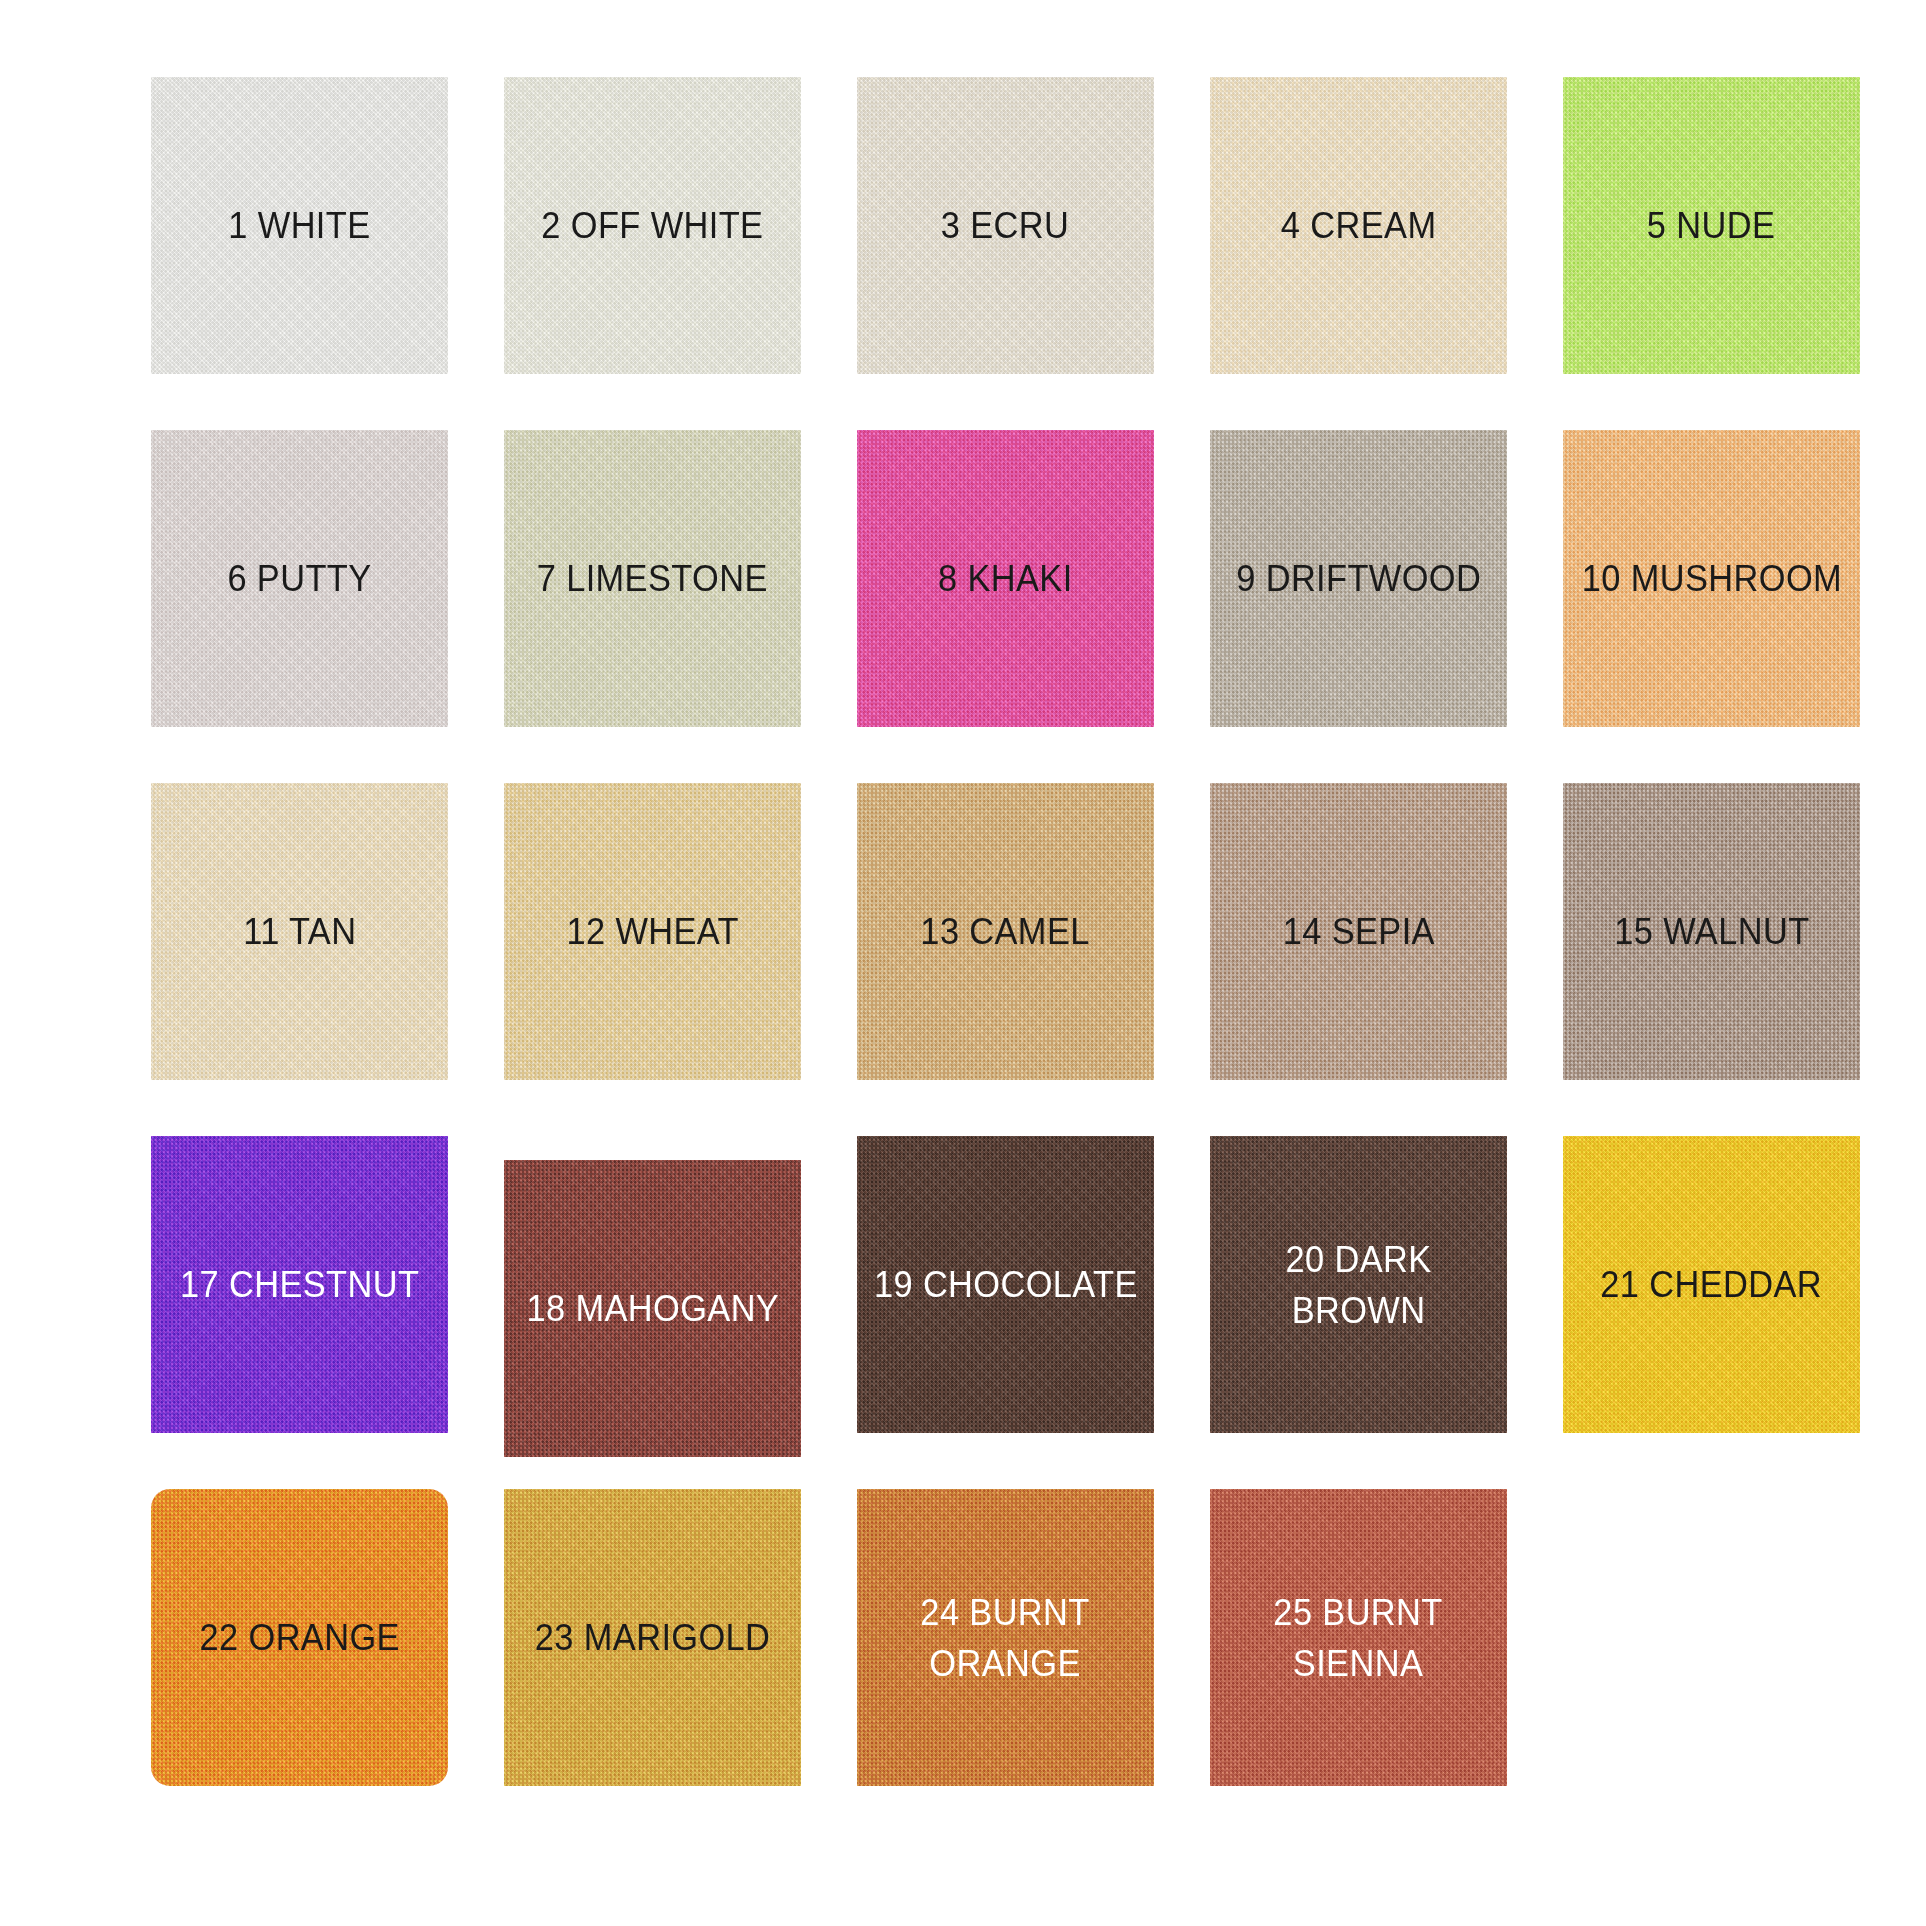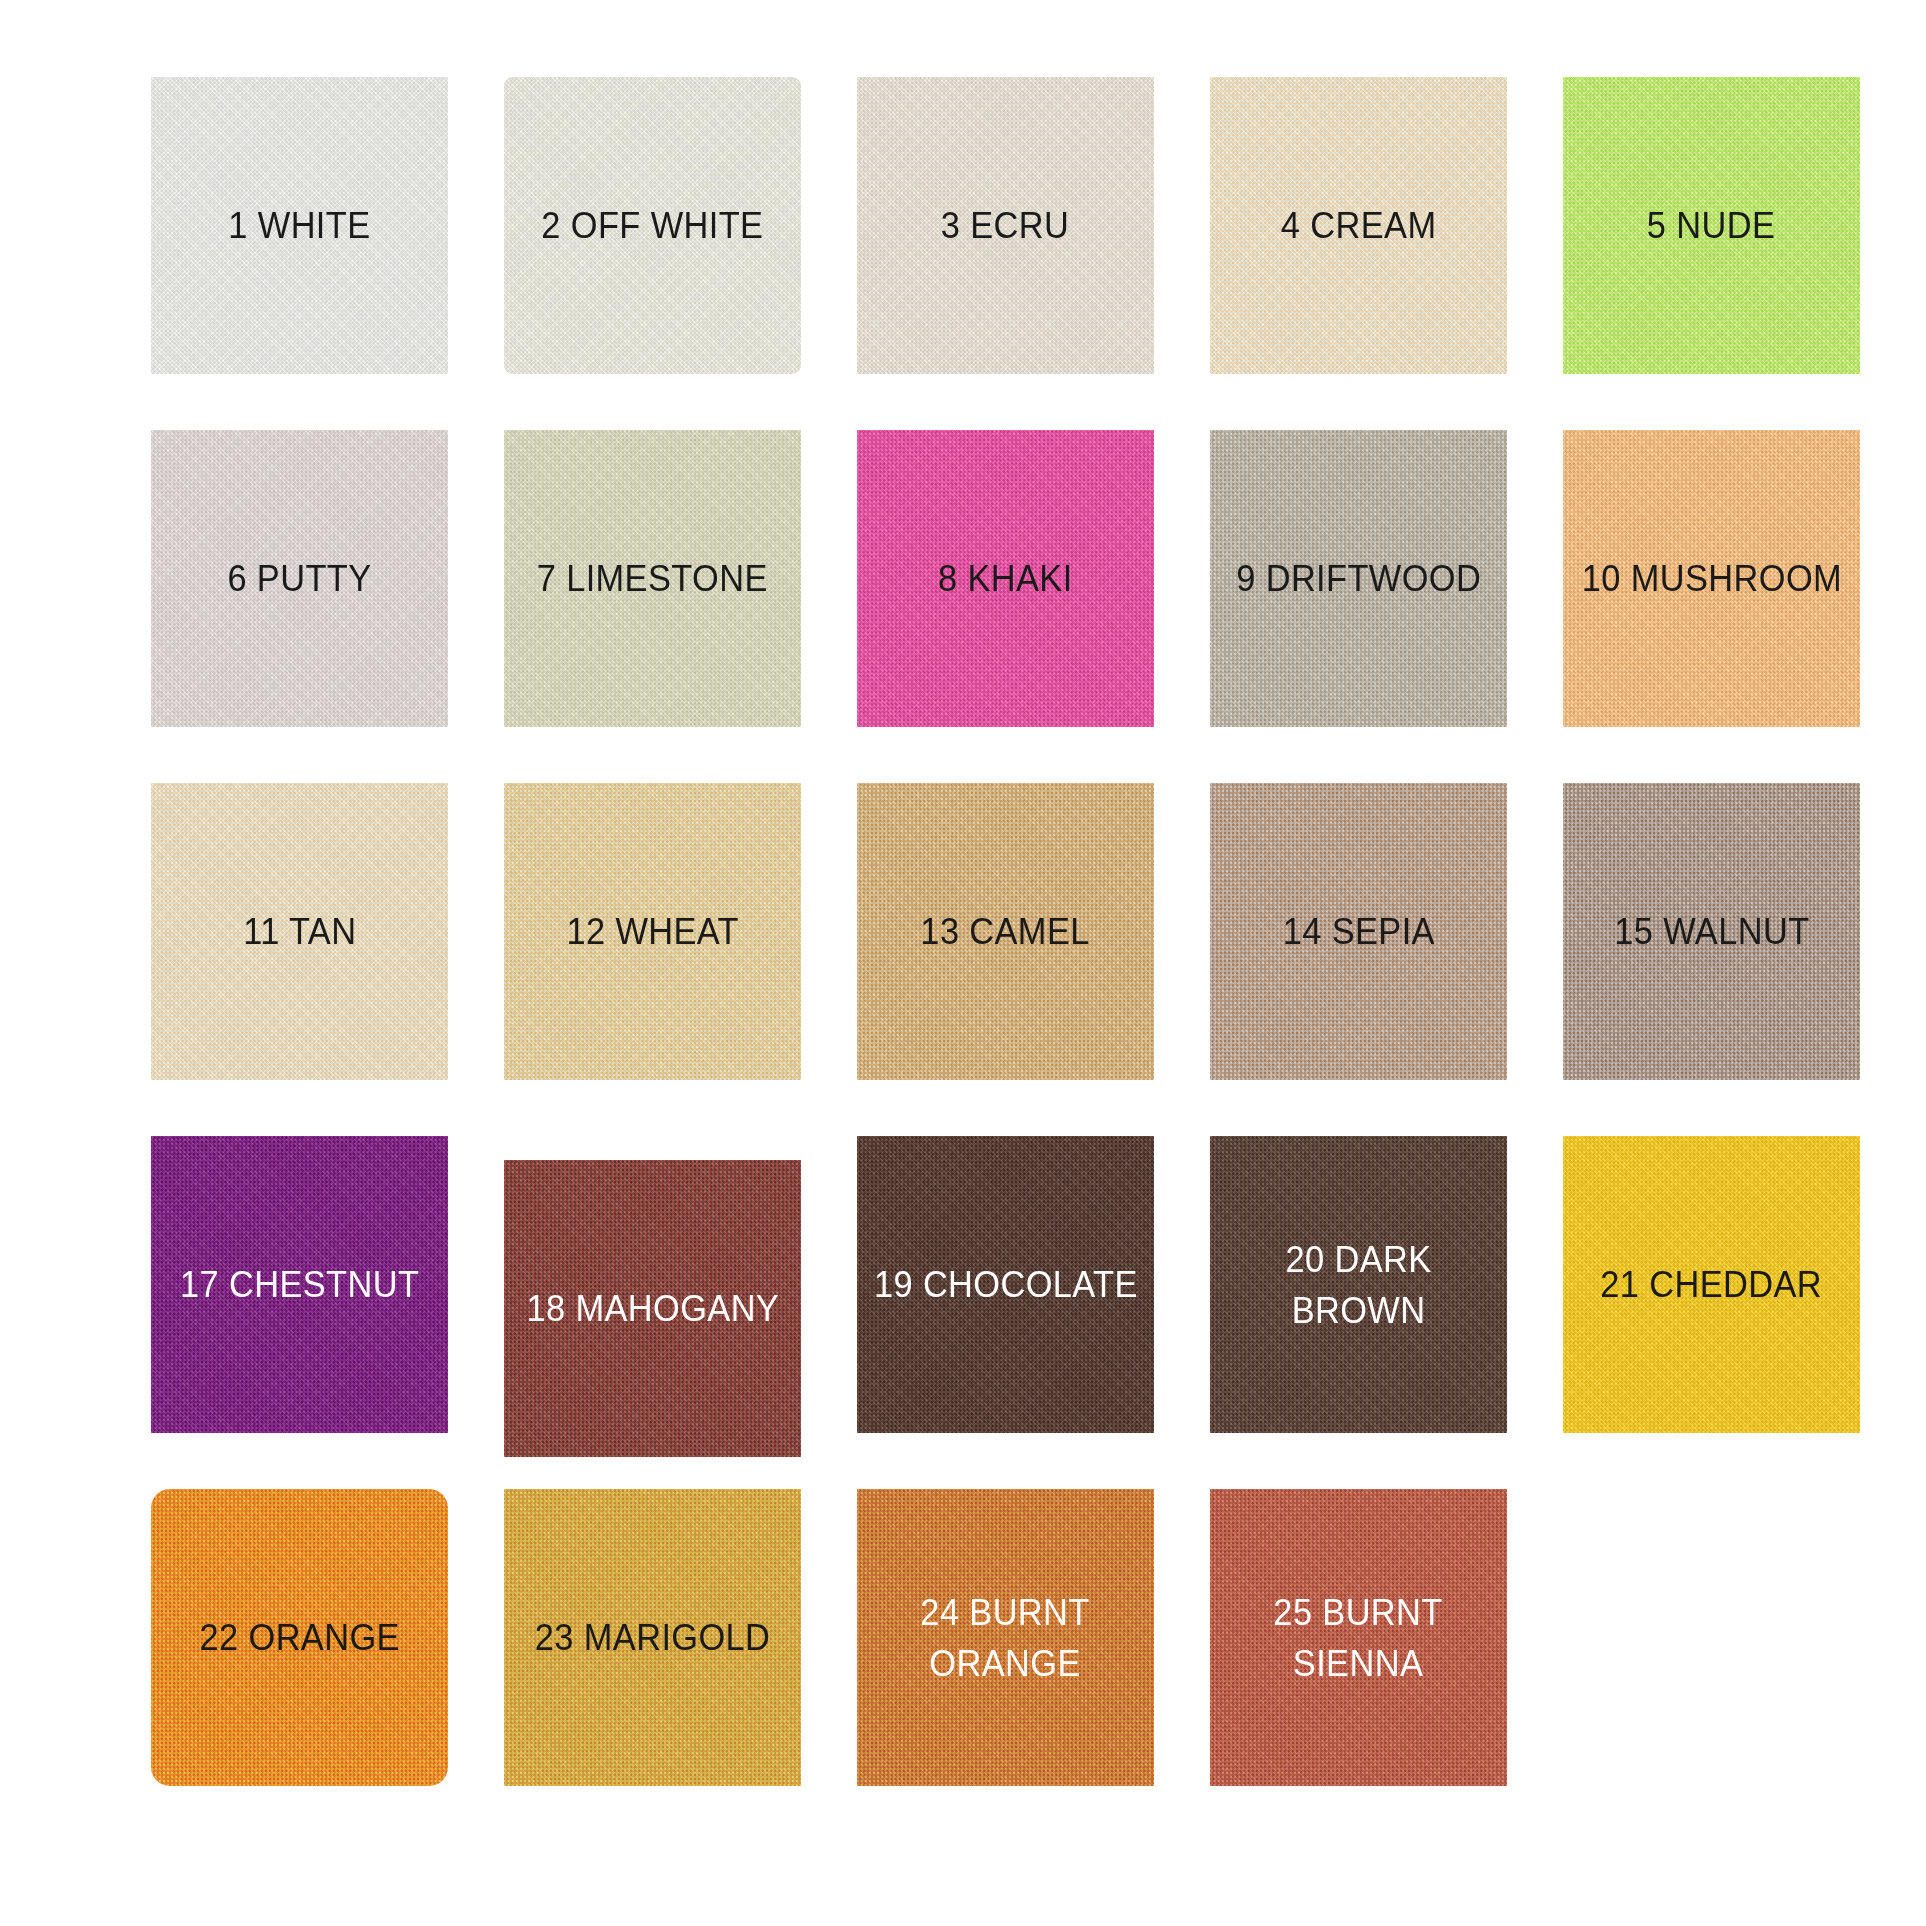--- a/index.html
+++ b/index.html
@@ -82,21 +82,21 @@
 </head>
 <body>
 
 <div id="board">
   <div class="grid">
       <div class="swatch" style="background-color: rgb(240, 240, 236);">
         <div class="weave"></div>
         <div class="grain"></div>
         <div class="label dark-text">1 WHITE</div>
       </div>
-      <div class="swatch" style="background-color: rgb(239, 239, 226); border-radius: 9px;">
+      <div class="swatch" style="background-color: rgb(239, 239, 226);">
         <div class="weave"></div>
         <div class="grain"></div>
         <div class="label dark-text">2 OFF WHITE</div>
       </div>
       <div class="swatch" style="background-color: rgb(237, 230, 214);">
         <div class="weave"></div>
         <div class="grain"></div>
         <div class="label dark-text">3 ECRU</div>
       </div>
       <div class="swatch" style="background-color: rgb(247, 230, 196);">
@@ -152,21 +152,21 @@
       <div class="swatch" style="background-color: rgb(186, 154, 130);">
         <div class="weave"></div>
         <div class="grain"></div>
         <div class="label dark-text">14 SEPIA</div>
       </div>
       <div class="swatch" style="background-color: rgb(169, 145, 128);">
         <div class="weave"></div>
         <div class="grain"></div>
         <div class="label dark-text">15 WALNUT</div>
       </div>
-      <div class="swatch" style="background-color: #701a75;">
+      <div class="swatch" style="background-color: #6d28d9;">
         <div class="weave"></div>
         <div class="grain"></div>
         <div class="label light-text">17 CHESTNUT</div>
       </div>
       <div class="swatch" style="background-color: rgb(122, 58, 51); margin-top: 24px;">
         <div class="weave"></div>
         <div class="grain"></div>
         <div class="label light-text">18 MAHOGANY</div>
       </div>
       <div class="swatch" style="background-color: rgb(75, 51, 42);">

